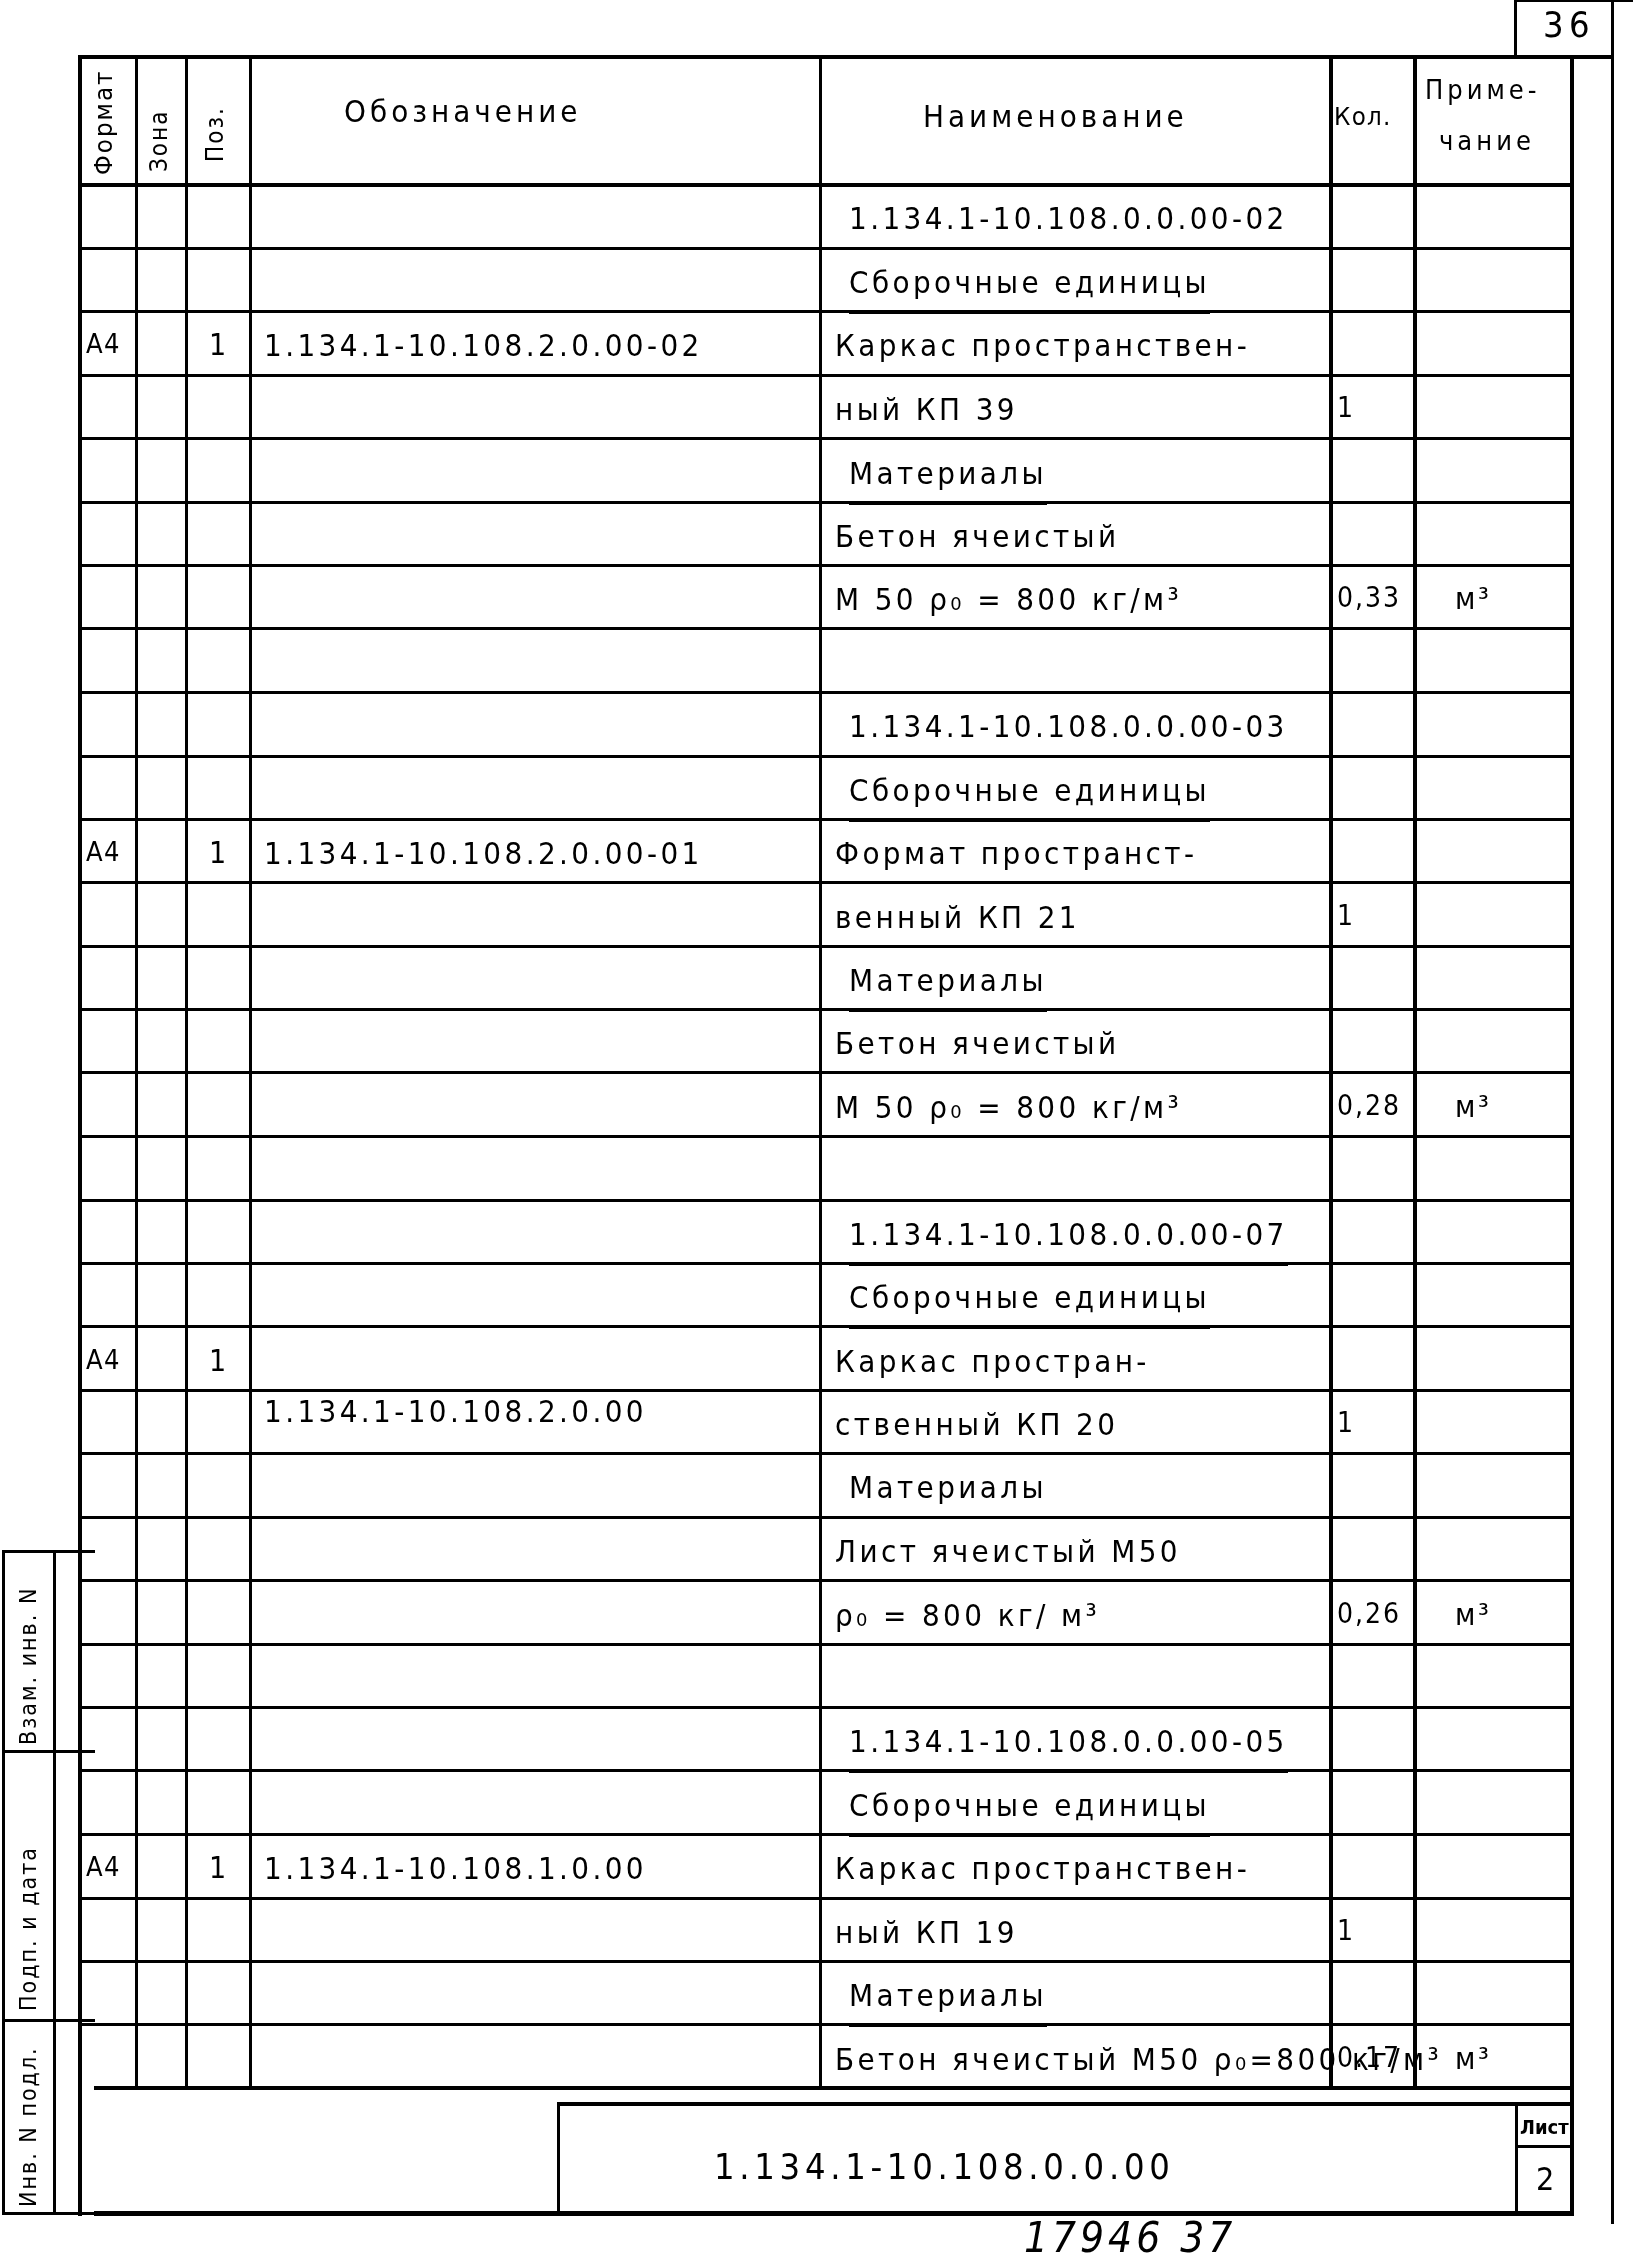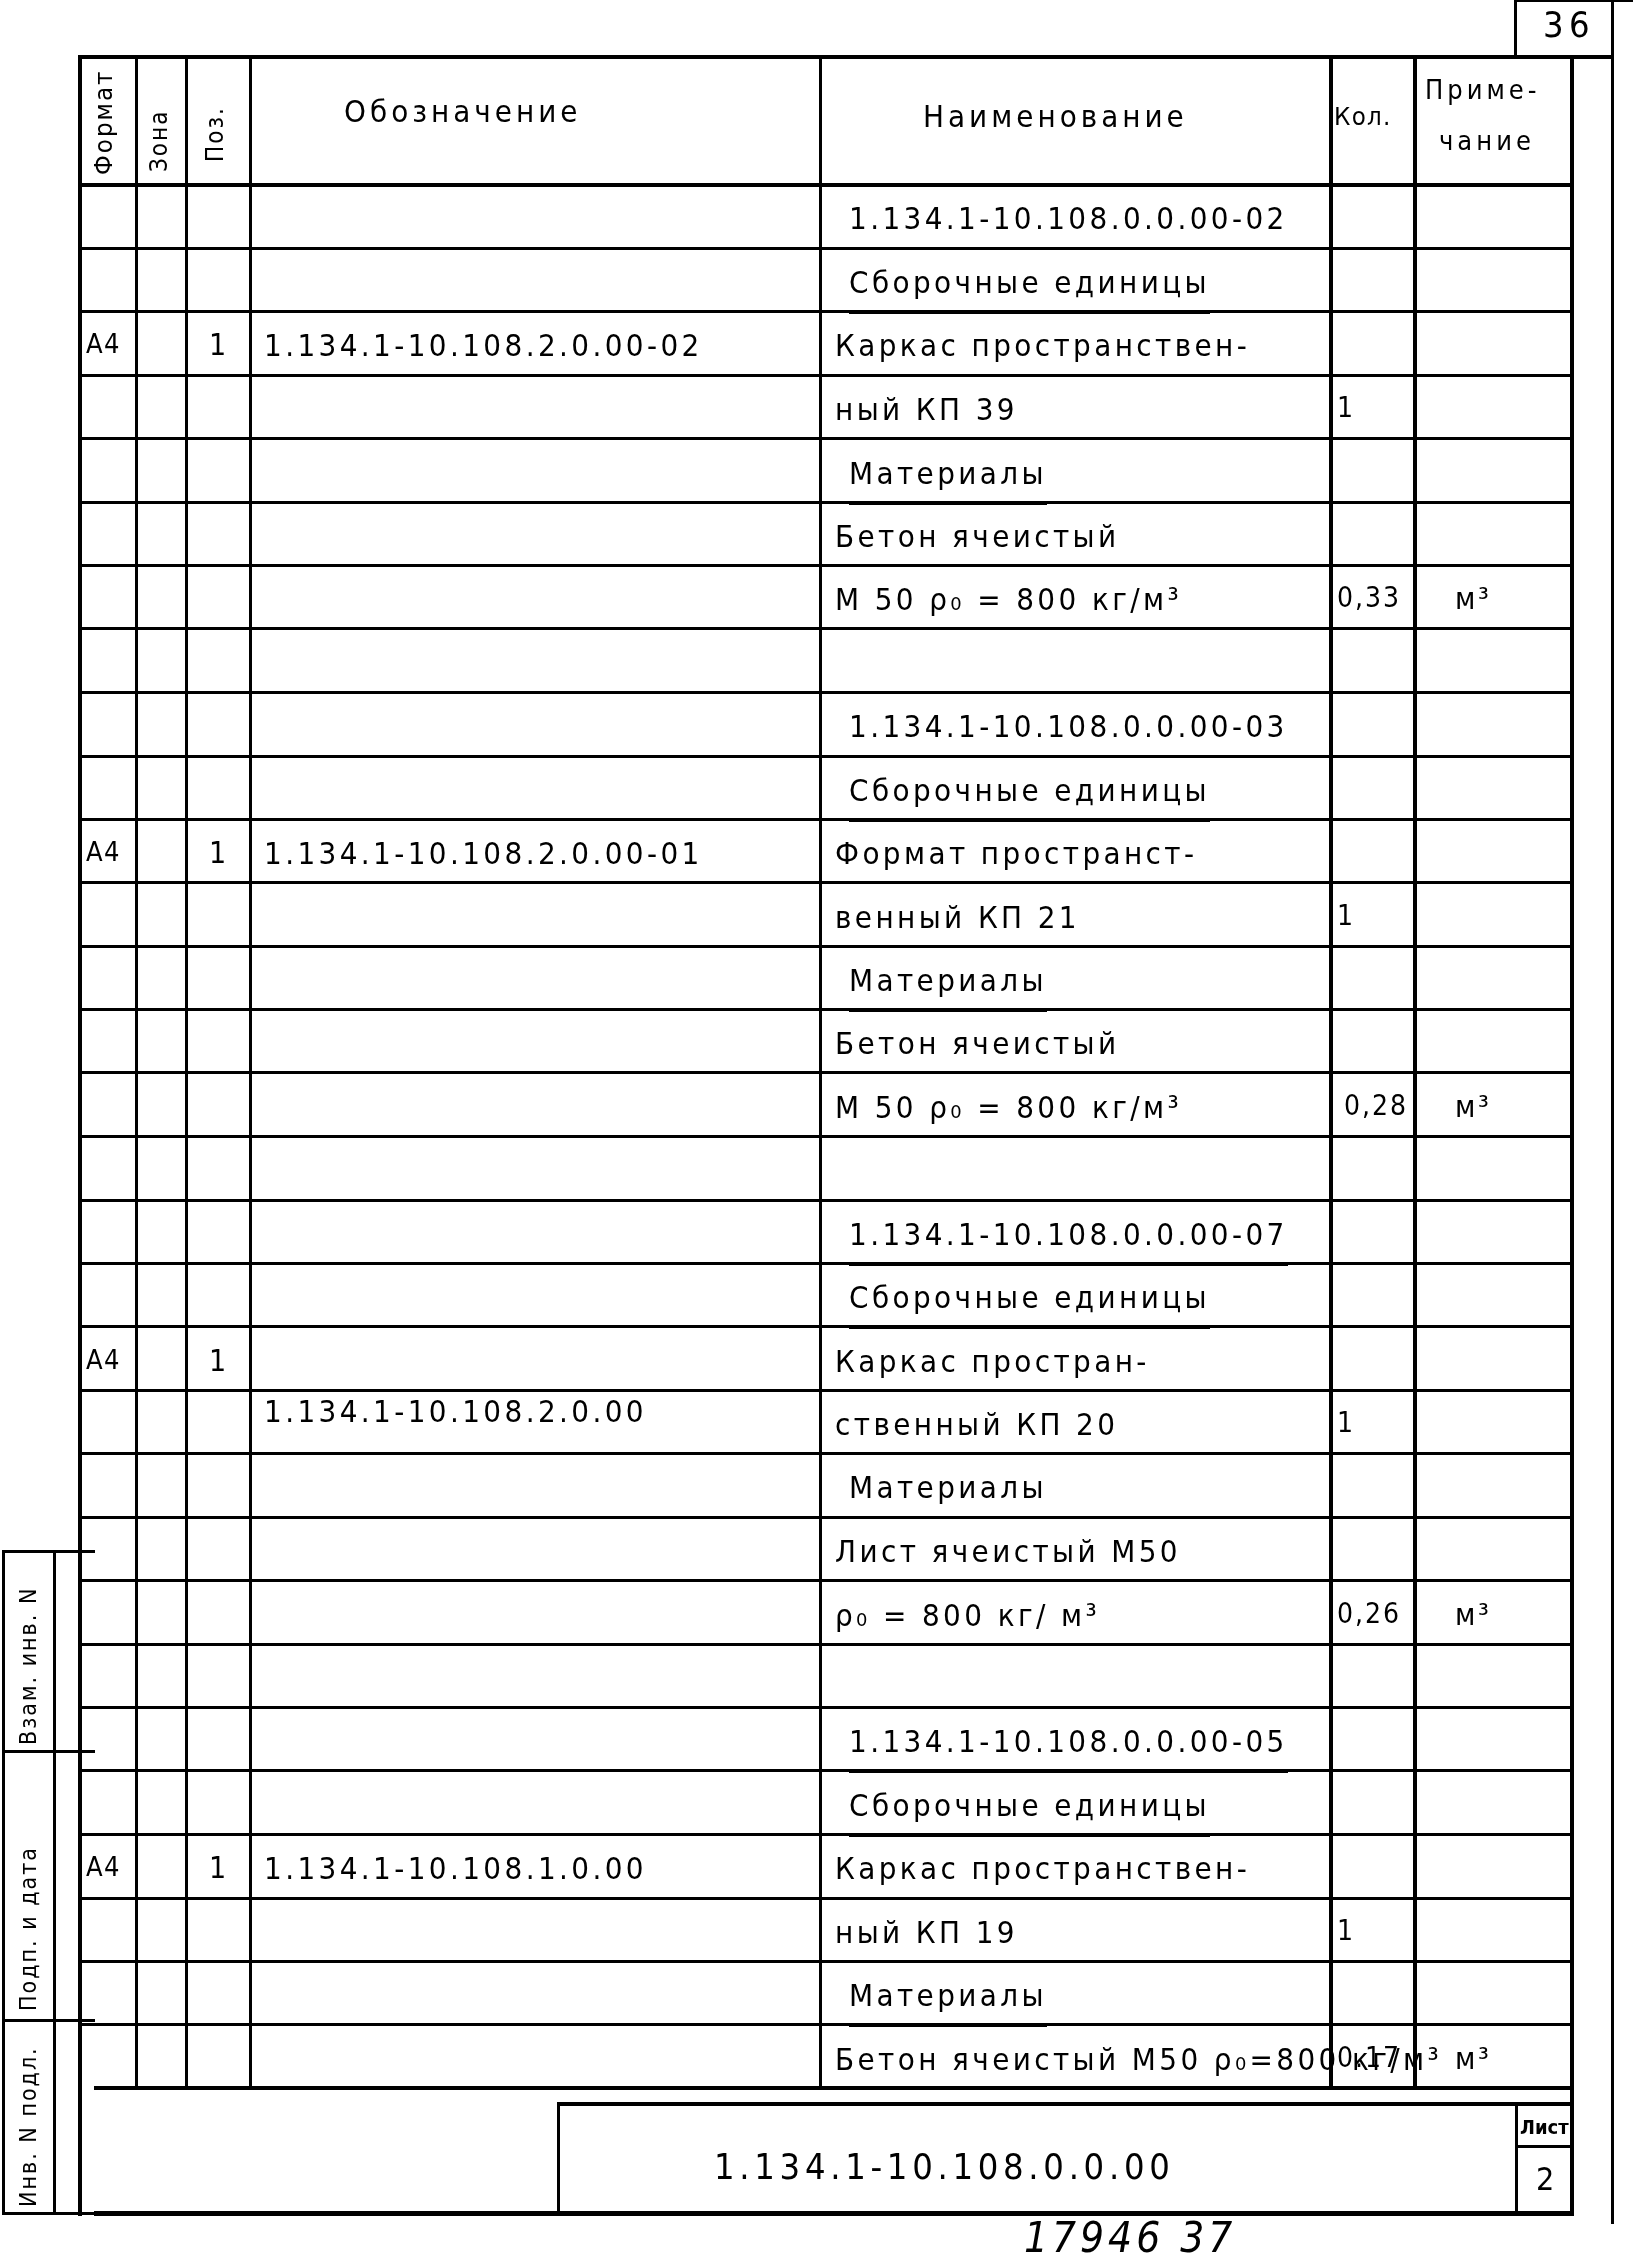--- a/index.html
+++ b/index.html
@@ -142,21 +142,21 @@
     <div class="txt cell" style="left: 209px; top: 1028px; font-size: 30px; letter-spacing: 0px;"></div>
     <div class="txt cell" style="left: 264px; top: 1028px; font-size: 31px; letter-spacing: 3.4px;"></div>
     <div class="txt cell" style="left: 835px; top: 1028px; font-size: 31px; letter-spacing: 3.4px;">Бетон ячеистый</div>
     <div class="txt cell" style="left: 1337px; top: 1028px; font-size: 28px; letter-spacing: 2px;"></div>
     <div class="txt cell" style="left: 1455px; top: 1028px; font-size: 30px; letter-spacing: 2.7px;"></div>
     <div class="ln" style="left: 80px; top: 1135px; width: 1493px; height: 2.7px;"></div>
     <div class="txt cell" style="left: 86px; top: 1092px; font-size: 27px; letter-spacing: 1.3px;"></div>
     <div class="txt cell" style="left: 209px; top: 1092px; font-size: 30px; letter-spacing: 0px;"></div>
     <div class="txt cell" style="left: 264px; top: 1092px; font-size: 31px; letter-spacing: 3.4px;"></div>
     <div class="txt cell" style="left: 835px; top: 1092px; font-size: 31px; letter-spacing: 3.4px;">М 50    ρ₀ = 800 кг/м³</div>
-    <div class="txt cell" style="left: 1337px; top: 1092px; font-size: 28px; letter-spacing: 2px; margin-left: 7px;">0,28</div>
+    <div class="txt cell" style="left: 1337px; top: 1092px; font-size: 28px; letter-spacing: 2px;">0,28</div>
     <div class="txt cell" style="left: 1455px; top: 1092px; font-size: 30px; letter-spacing: 2.7px;">м³</div>
     <div class="ln" style="left: 80px; top: 1199px; width: 1493px; height: 2.7px;"></div>
     <div class="txt cell" style="left: 86px; top: 1156px; font-size: 27px; letter-spacing: 1.3px;"></div>
     <div class="txt cell" style="left: 209px; top: 1156px; font-size: 30px; letter-spacing: 0px;"></div>
     <div class="txt cell" style="left: 264px; top: 1156px; font-size: 31px; letter-spacing: 3.4px;"></div>
     <div class="txt cell" style="left: 835px; top: 1156px; font-size: 31px; letter-spacing: 3.4px;"></div>
     <div class="txt cell" style="left: 1337px; top: 1156px; font-size: 28px; letter-spacing: 2px;"></div>
     <div class="txt cell" style="left: 1455px; top: 1156px; font-size: 30px; letter-spacing: 2.7px;"></div>
     <div class="ln" style="left: 80px; top: 1262px; width: 1493px; height: 2.7px;"></div>
     <div class="txt cell" style="left: 86px; top: 1219px; font-size: 27px; letter-spacing: 1.3px;"></div>

